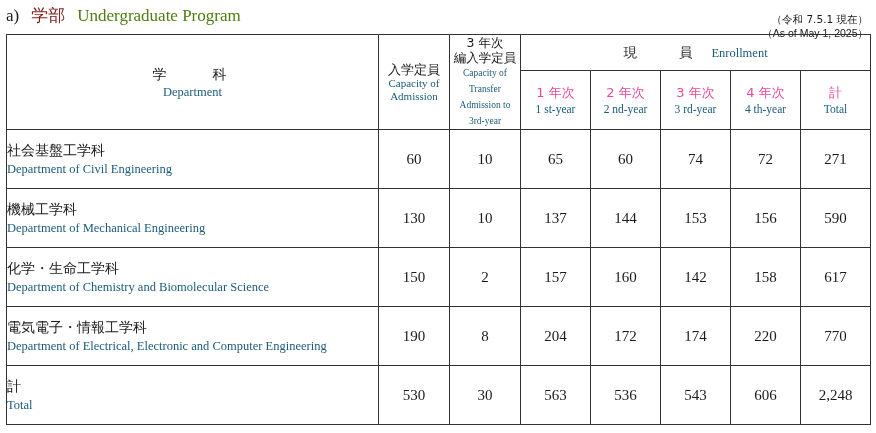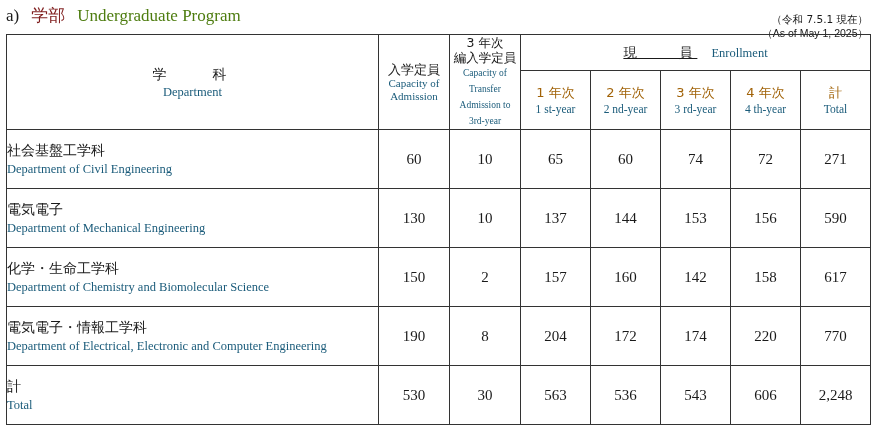--- a/index.html
+++ b/index.html
@@ -129,36 +129,35 @@
   }
   .hdr-enroll {
     text-align: center;
     padding: 5px 0 4px;
   }
   .hdr-enroll .jp {
     font-family: "DejaVu Sans", sans-serif;
     font-size: 13.5px;
     color: #1a1a1a;
     letter-spacing: 5px;
-    text-decoration: underline;
   }
   .hdr-enroll .en {
     font-family: "Liberation Serif", serif;
     font-size: 12.5px;
     color: #1a5b7a;
     margin-left: 14px;
   }
   .hdr-year {
     text-align: center;
     padding: 5px 0 6px;
   }
   .hdr-year .jp {
     font-family: "DejaVu Sans", sans-serif;
     font-size: 13px;
-    color: #a16207;
+    color: #ec4899;
     display: block;
     line-height: 18px;
   }
   .hdr-year .en {
     font-family: "Liberation Serif", serif;
     font-size: 11.5px;
     color: #1a5b7a;
     display: block;
     line-height: 14px;
   }
@@ -267,21 +266,21 @@
         <td class="num">60</td>
         <td class="num">10</td>
         <td class="num">65</td>
         <td class="num">60</td>
         <td class="num">74</td>
         <td class="num">72</td>
         <td class="num">271</td>
       </tr>
       <tr>
         <td class="dept-cell">
-          <div class="dept-jp">電気電子</div>
+          <div class="dept-jp">機械工学科</div>
           <div class="dept-en">Department of Mechanical Engineering</div>
         </td>
         <td class="num">130</td>
         <td class="num">10</td>
         <td class="num">137</td>
         <td class="num">144</td>
         <td class="num">153</td>
         <td class="num">156</td>
         <td class="num">590</td>
       </tr>

